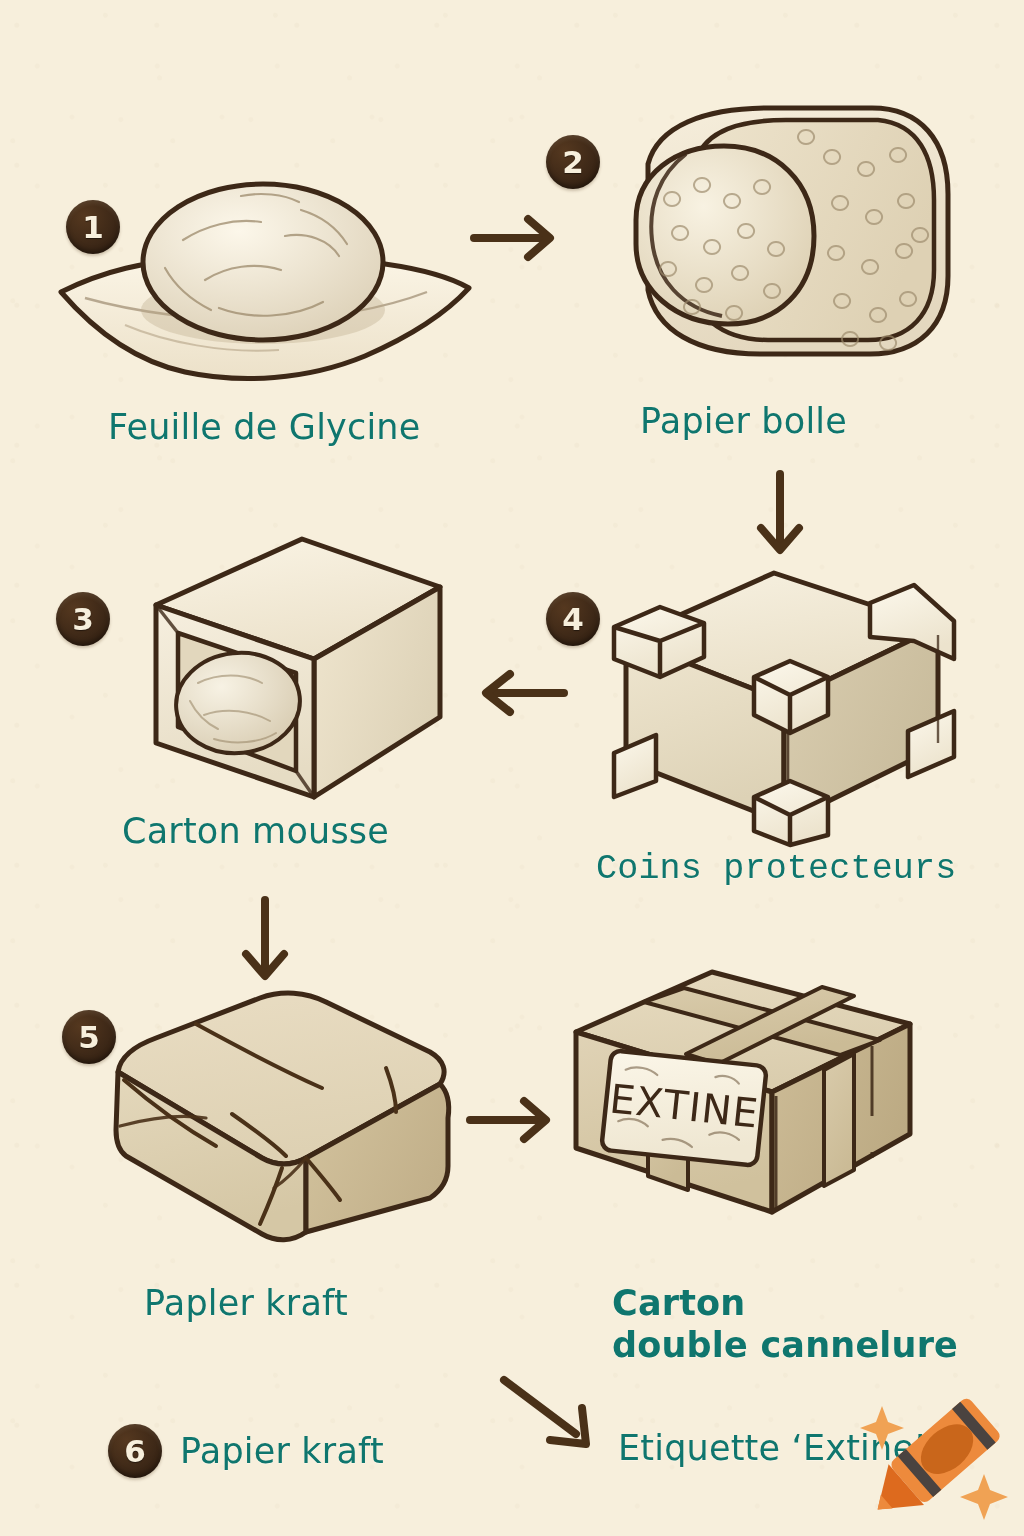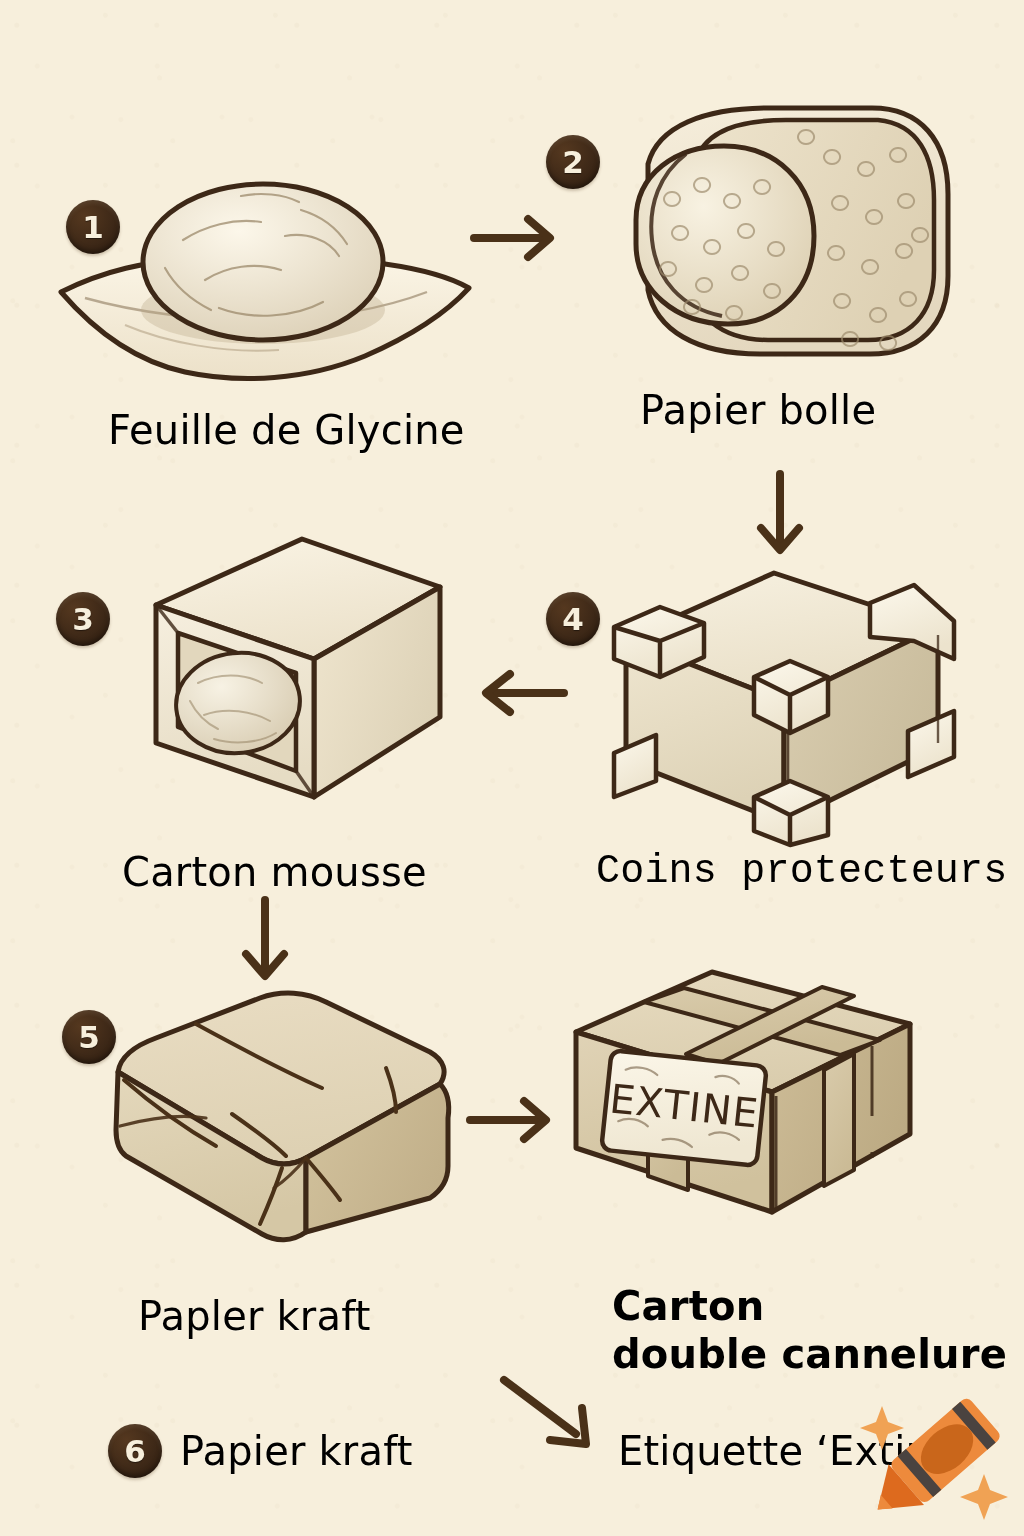--- a/index.html
+++ b/index.html
@@ -42,23 +42,23 @@
     display:flex;align-items:center;justify-content:center;
     color:#f7efdc;
     font-family:"DejaVu Sans", sans-serif;
     font-size:31px;font-weight:700;
     line-height:1;
     text-shadow:0 1px 1px rgba(0,0,0,.45);
     z-index:7;
   }
   .caption{
     position:absolute;
-    color:#000000;
+    color:#0f766e;
     font-family:"DejaVu Sans", sans-serif;
-    font-size:40px;
+    font-size:35px;
     font-weight:400;
     letter-spacing:.2px;
     white-space:pre;
     line-height:1.22;
     text-shadow:0 1px 0 rgba(255,250,238,.55);
     z-index:6;
   }
   .caption.two{white-space:pre-line;}
   .inline-step{
     position:absolute;
@@ -178,21 +178,21 @@
         <path d="M242 194 a8 7 0 1 0 .1 0"></path>
       <path d="M278 208 a8 7 0 1 0 .1 0"></path>
         <path d="M308 192 a8 7 0 1 0 .1 0"></path>
       <path d="M250 232 a8 7 0 1 0 .1 0"></path>
         <path d="M288 236 a8 7 0 1 0 .1 0"></path>
       <path d="M206 30 a8 7 0 1 0 .1 0"></path>
         <path d="M320 128 a8 7 0 1 0 .1 0"></path>
     </g>
   </svg>
 
-  <div class="caption" style="left:640px;top:386px;text-align:right;">Papier bolle</div>
+  <div class="caption" style="left:640px;top:400px;text-align:right;">Papier bolle</div>
 
   <svg class="art" style="left:755px;top:470px;" width="50" height="100" viewBox="0 0 50 100">
     <g fill="none" stroke="#4a3118" stroke-width="8" stroke-linecap="round" stroke-linejoin="round">
       <line x1="25" y1="4" x2="25" y2="72"></line>
       <polyline points="6,58 25,80 44,58"></polyline>
     </g>
   </svg>
 
   <div class="badge" style="left:56px;top:592px;">
     <span>3</span>
@@ -231,21 +231,21 @@
       <path d="M78 158 C 98 148, 124 148, 142 158"></path>
       <path d="M84 190 C 106 182, 132 186, 150 196"></path>
       <path d="M94 214 C 114 220, 140 218, 156 208"></path>
       <path d="M70 176 C 76 188, 86 198, 98 204"></path>
     </g>
 
     <path d="M36 80 L 58 108" stroke="#3d2817" stroke-width="3.4" opacity=".8"></path>
     <path d="M194 272 L 176 246" stroke="#3d2817" stroke-width="3.4" opacity=".8"></path>
   </svg>
 
-  <div class="caption" style="left:122px;top:848px;">Carton mousse</div>
+  <div class="caption" style="left:122px;top:810px;">Carton mousse</div>
 
   <svg class="art" style="left:468px;top:668px;" width="100" height="50" viewBox="0 0 100 50">
     <g fill="none" stroke="#4a3118" stroke-width="8" stroke-linecap="round" stroke-linejoin="round">
       <line x1="96" y1="25" x2="24" y2="25"></line>
       <polyline points="42,6 18,25 42,44"></polyline>
     </g>
   </svg>
 
   <div class="badge" style="left:546px;top:592px;">
     <span>4</span>
@@ -342,21 +342,21 @@
       <path d="M182 188 C 176 206, 168 226, 160 244"></path>
       <path d="M206 178 C 218 192, 230 206, 240 220"></path>
       <path d="M286 88 C 292 104, 296 118, 296 132"></path>
     </g>
     <g fill="none" stroke="#4a3118" stroke-width="3.2" stroke-linecap="round" opacity=".9">
       <path d="M20 146 C 50 138, 80 134, 106 138"></path>
       <path d="M206 178 C 196 190, 186 200, 174 208"></path>
     </g>
   </svg>
 
-  <div class="caption" style="left:138px;top:1282px;margin-top:10px;">Papler kraft</div>
+  <div class="caption" style="left:144px;top:1282px;">Papler kraft</div>
 
   <svg class="art" style="left:466px;top:1094px;" width="100" height="50" viewBox="0 0 100 50">
     <g fill="none" stroke="#4a3118" stroke-width="8" stroke-linecap="round" stroke-linejoin="round">
       <line x1="4" y1="26" x2="72" y2="26"></line>
       <polyline points="58,7 80,26 58,45"></polyline>
     </g>
   </svg>
 
   <svg class="art" style="left:562px;top:962px;" width="400" height="300" viewBox="0 0 400 300">
     <defs>

